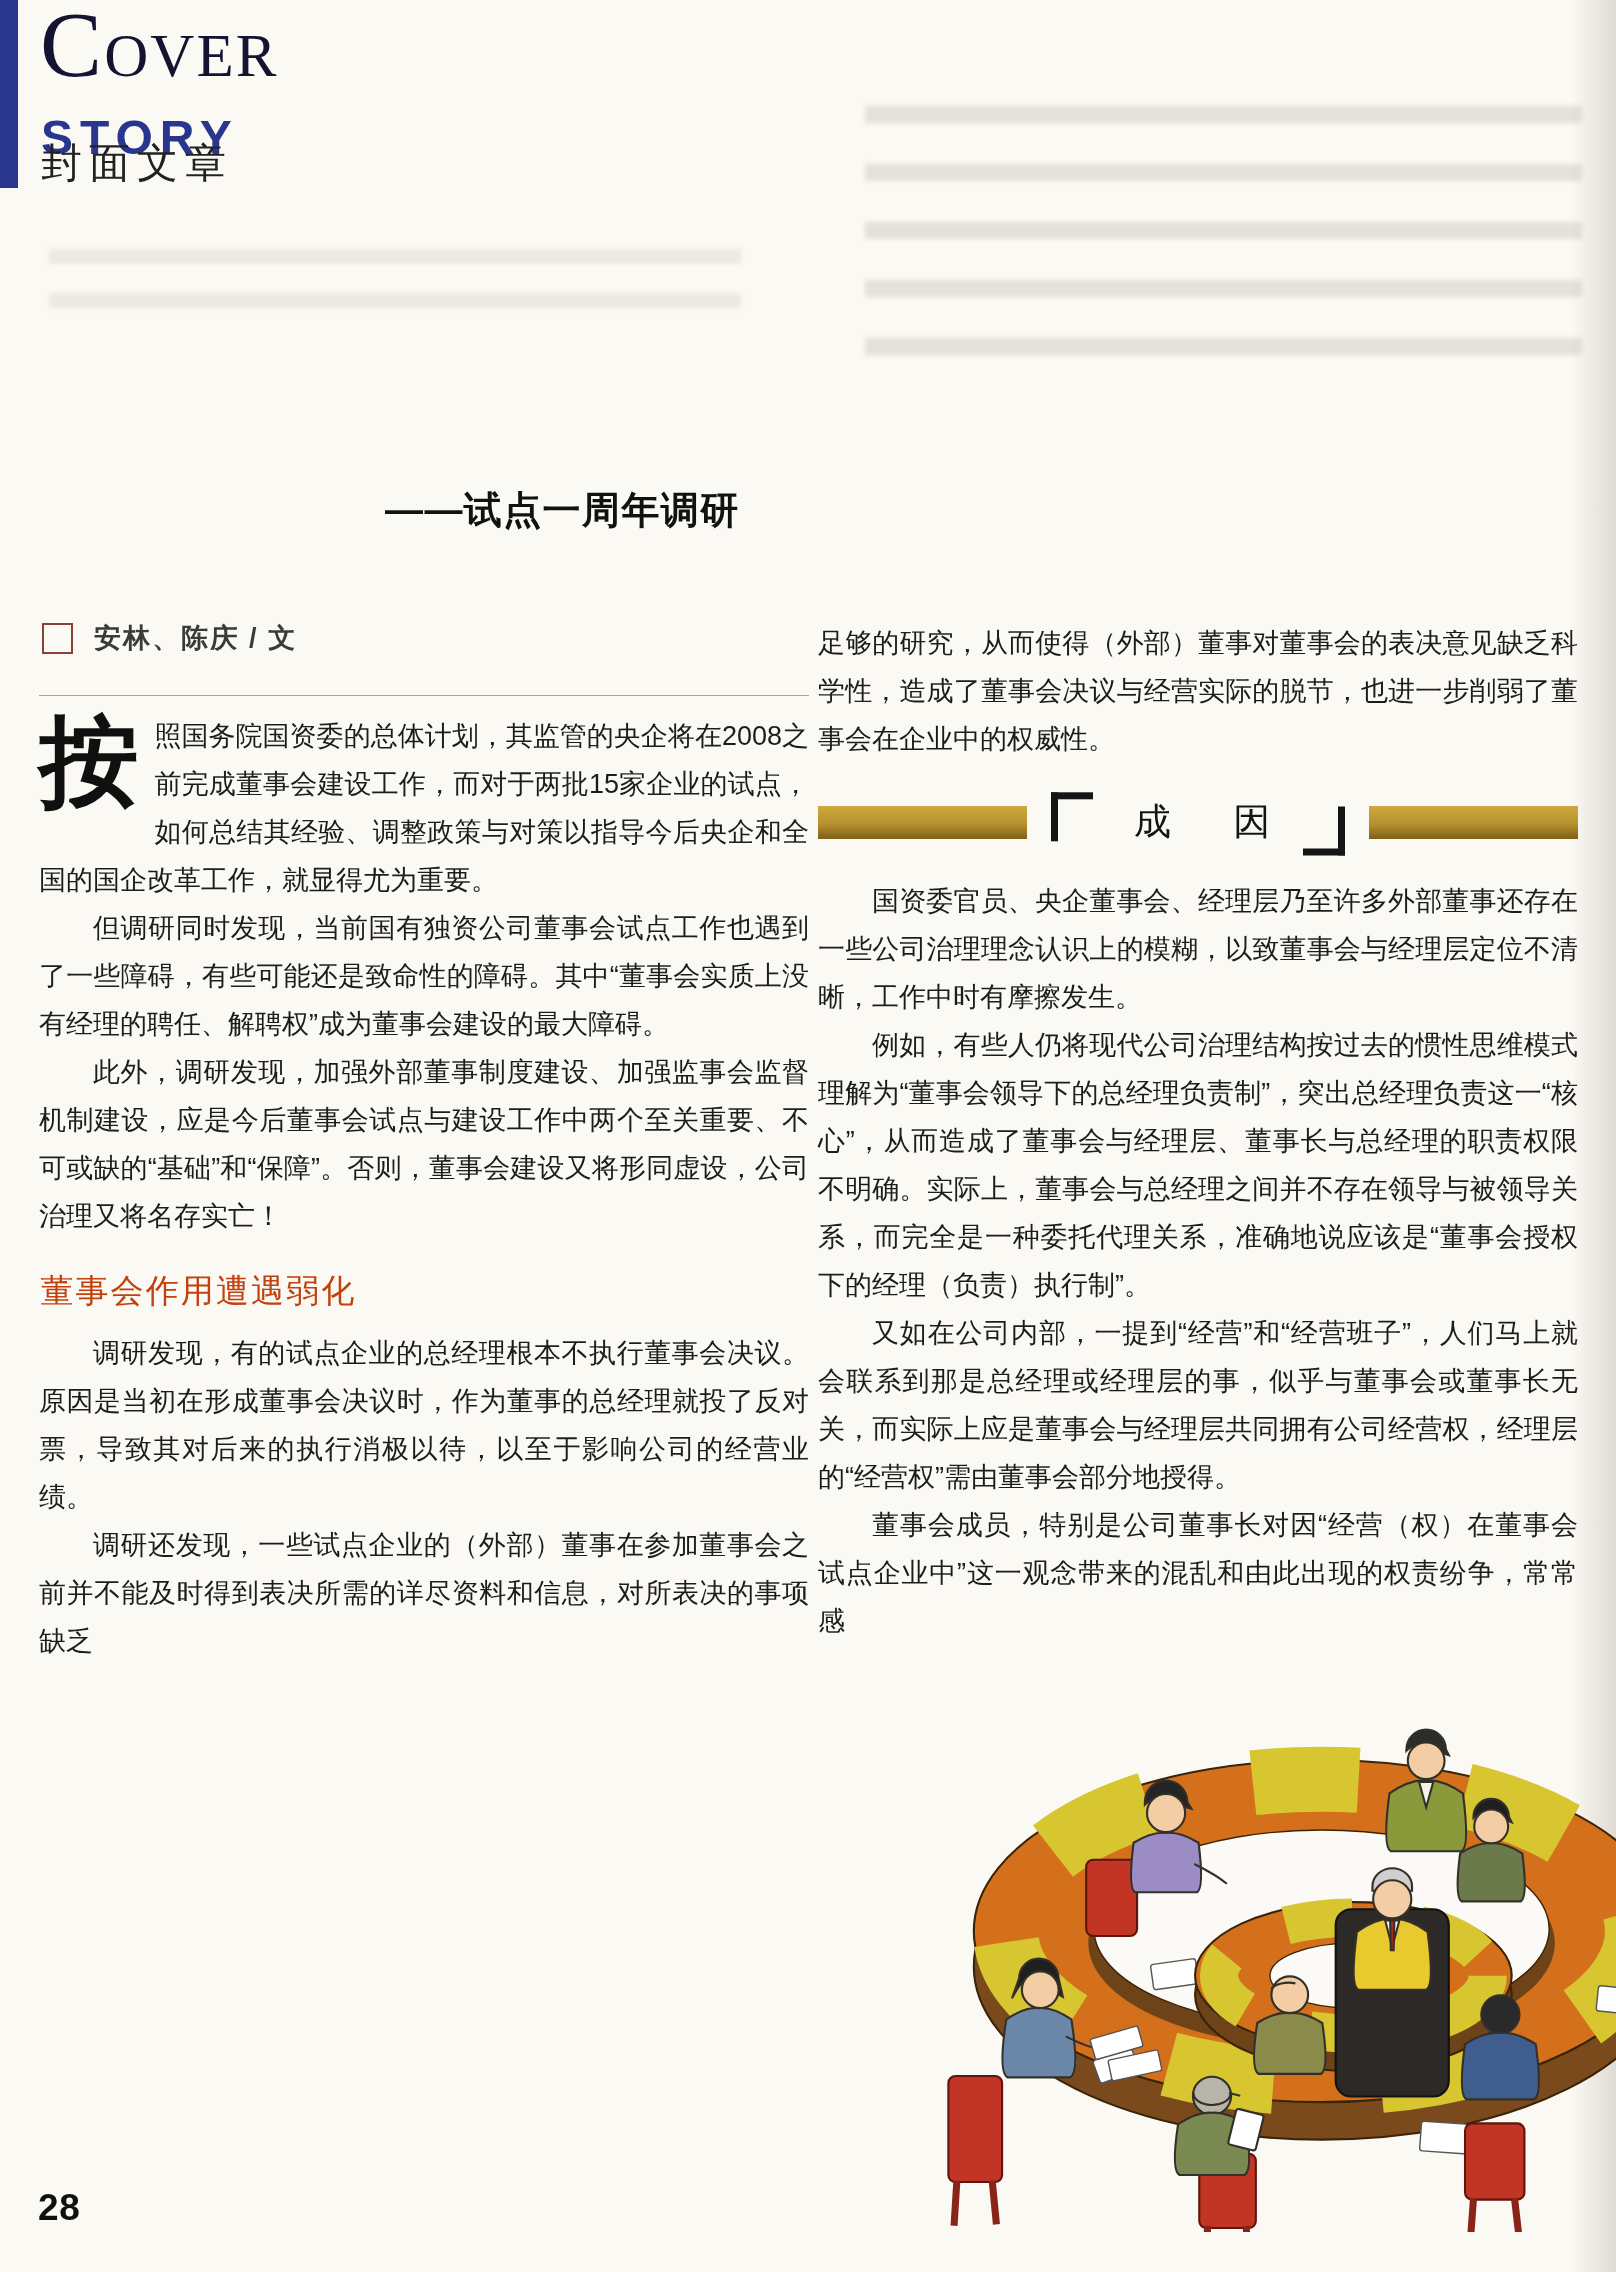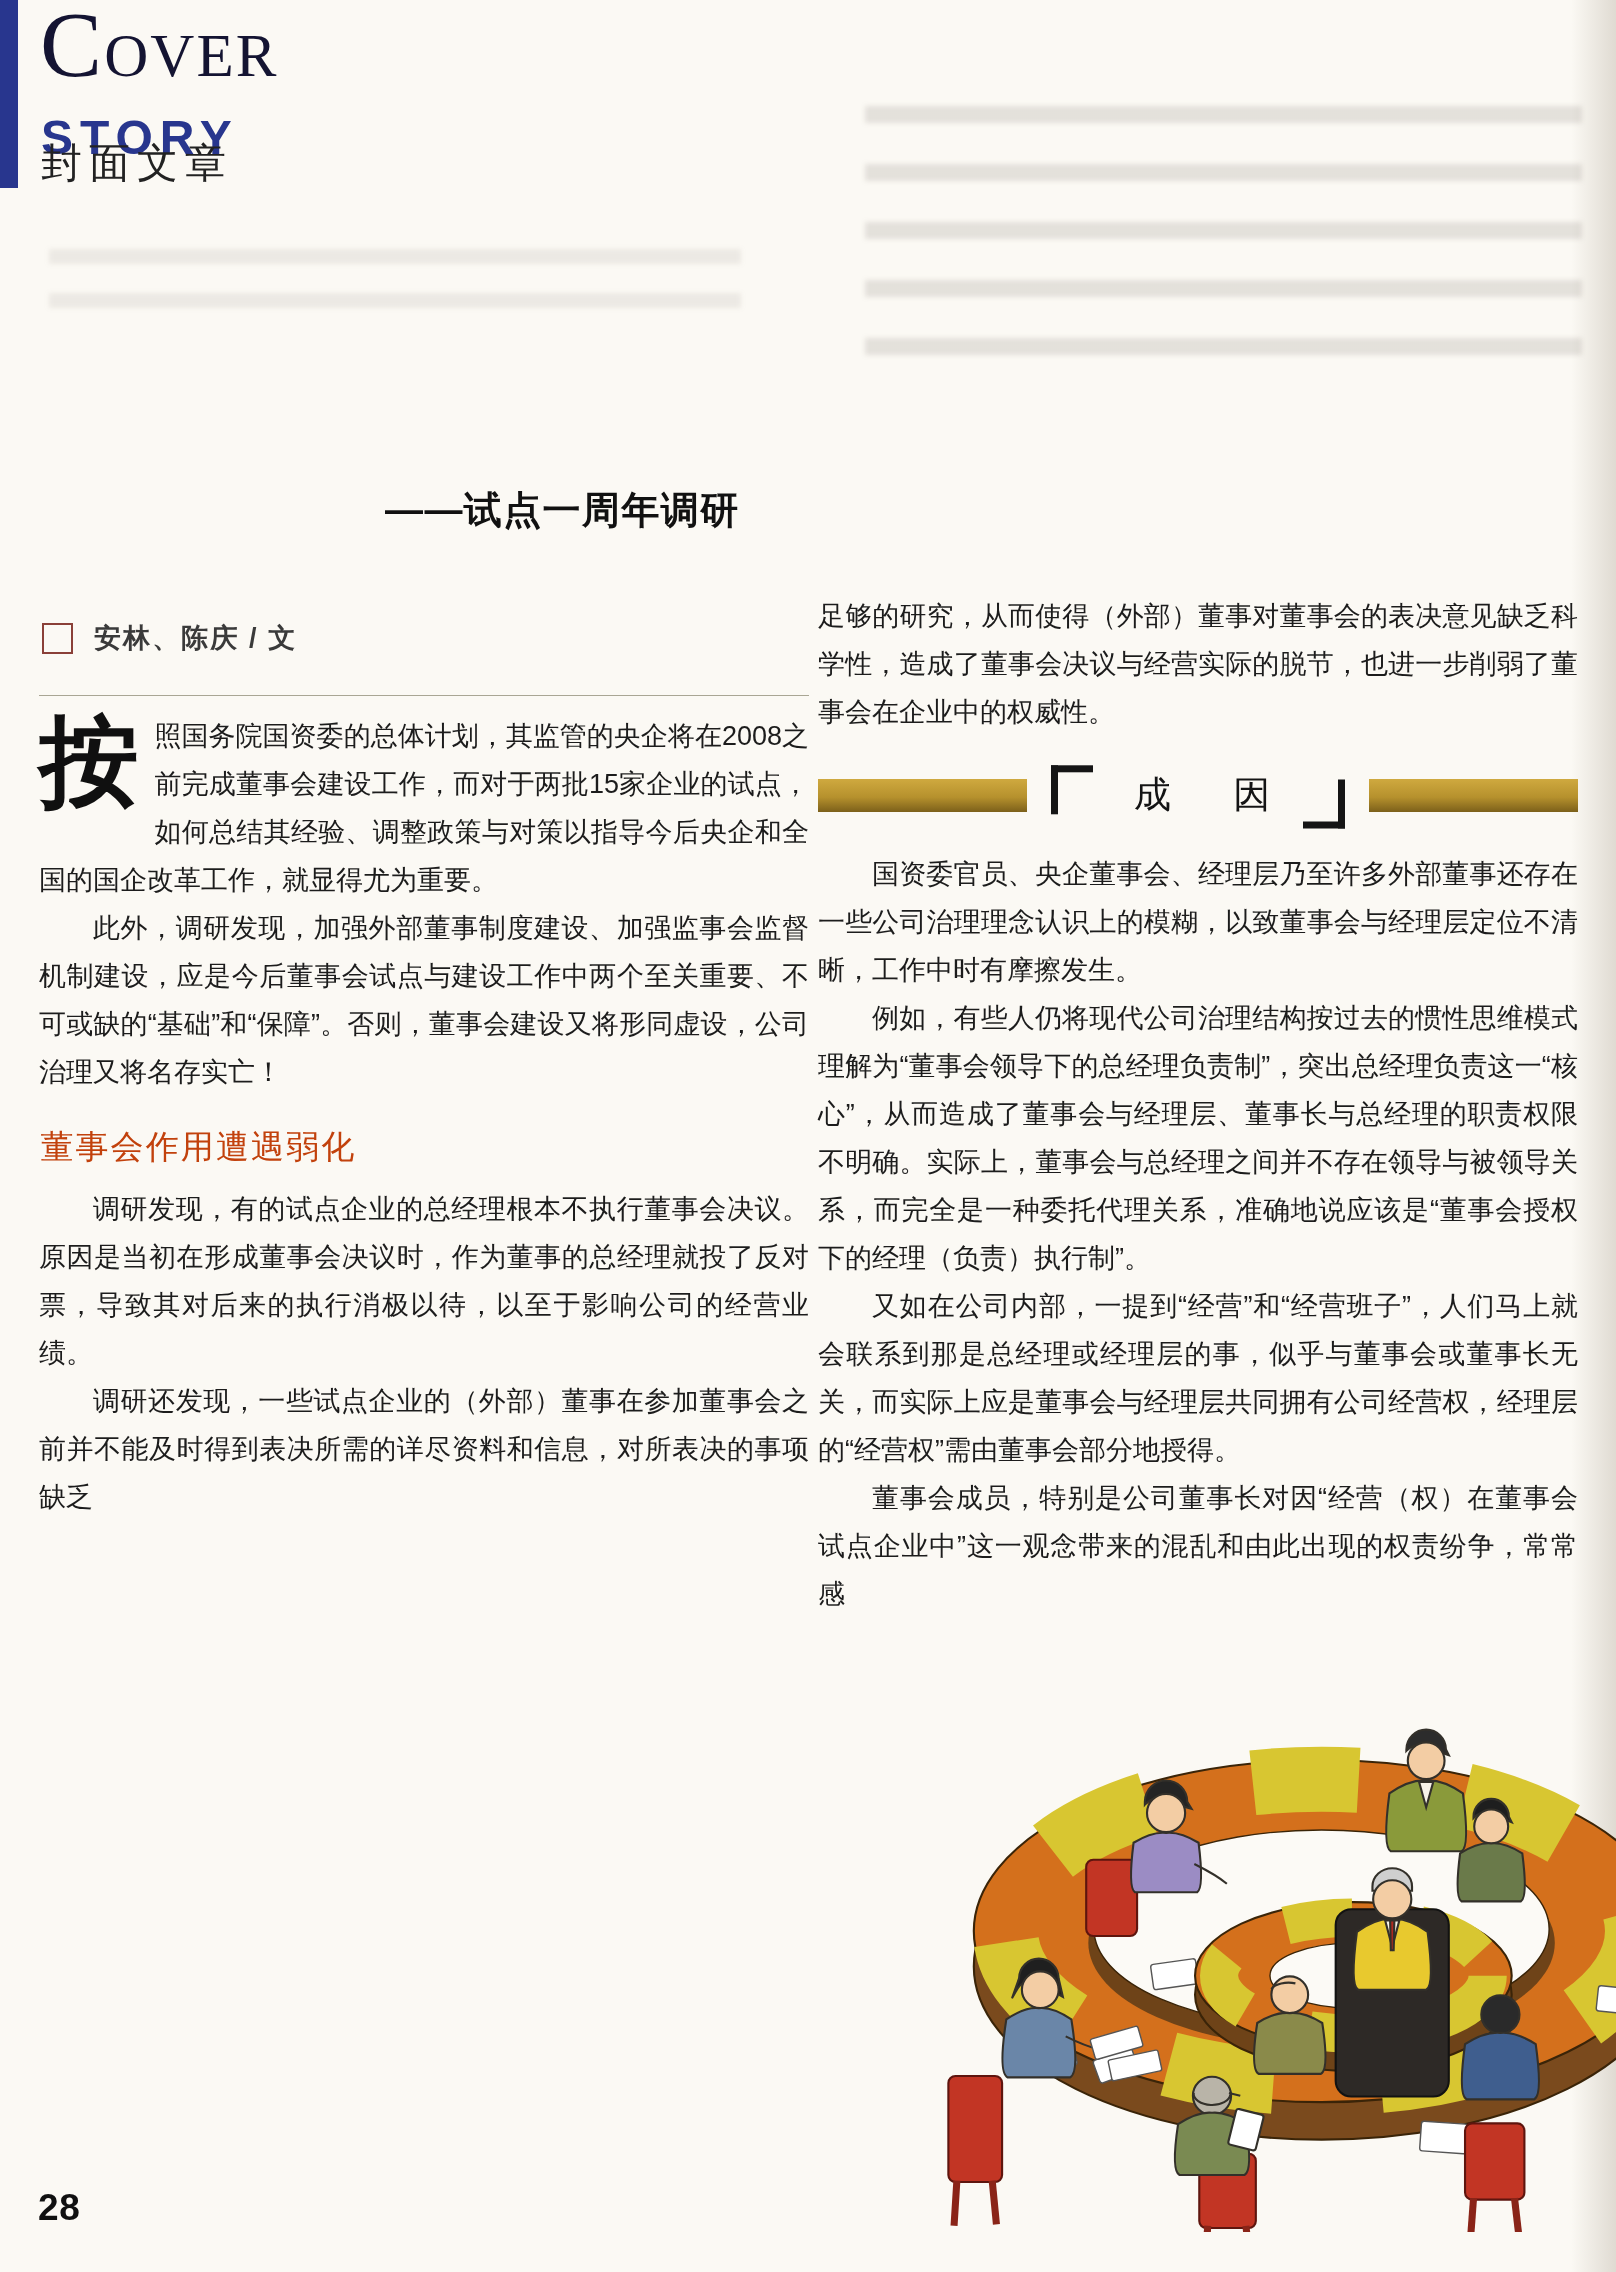--- a/index.html
+++ b/index.html
@@ -24,21 +24,21 @@
   
   .byline{position:absolute;left:42px;top:620px;display:flex;align-items:center;}
   .byline .sq{width:27px;height:27px;border:2.8px solid #8a4038;margin-right:21px;}
   .byline .names{font-size:27px;font-weight:700;color:#3a3a3a;letter-spacing:2.1px;}
 
   .rule{position:absolute;left:39px;top:695px;width:770px;height:1.4px;background:#a9a694;}
 
   
   .col{position:absolute;font-size:27px;line-height:48px;text-align:justify;color:#1c1c1c;}
   .col.left{left:39px;top:712px;width:770px;}
-  .col.right{left:818px;top:592px;width:760px;}
+  .col.right{left:818px;top:619px;width:760px;}
   .para{margin:0;text-indent:2em;}
   .lead{text-indent:0;}
   .dropcap{float:left;font-size:100px;line-height:83px;font-weight:700;margin:8.5px 15.5px 5.7px 0;
            font-family:"Liberation Serif",serif;color:#101010;}
   .subhead{font-size:33px;font-weight:400;color:#c2410c;letter-spacing:2.1px;margin:32.5px 0 20px 1.4px;
            line-height:1.1;text-indent:0;}
 
   
   .cause-block{display:flex;align-items:center;margin:25.4px 0 21px 0;height:68px;}
   .gold{flex:1;height:32.5px;background:linear-gradient(180deg,#cfa93f,#b6912d 55%,#7c601a);}
@@ -87,20 +87,21 @@
 
   <div class="byline">
     <span class="sq"></span>
     <span class="names">安林、陈庆 / 文</span>
   </div>
 
   <div class="rule"></div>
 
   <div class="col left">
     <p class="para lead"><span class="dropcap">按</span><span>照国务院国资委的总体计划，其监管的央企将在2008之前完成董事会建设工作，而对于两批15家企业的试点，如何总结其经验、调整政策与对策以指导今后央企和全国的国企改革工作，就显得尤为重要。</span></p>
+    <p class="para">但调研同时发现，当前国有独资公司董事会试点工作也遇到了一些障碍，有些可能还是致命性的障碍。其中“董事会实质上没有经理的聘任、解聘权”成为董事会建设的最大障碍。</p>
     <p class="para">此外，调研发现，加强外部董事制度建设、加强监事会监督机制建设，应是今后董事会试点与建设工作中两个至关重要、不可或缺的“基础”和“保障”。否则，董事会建设又将形同虚设，公司治理又将名存实亡！</p>
     <h2 class="subhead">董事会作用遭遇弱化</h2>
     <p class="para">调研发现，有的试点企业的总经理根本不执行董事会决议。原因是当初在形成董事会决议时，作为董事的总经理就投了反对票，导致其对后来的执行消极以待，以至于影响公司的经营业绩。</p>
     <p class="para">调研还发现，一些试点企业的（外部）董事在参加董事会之前并不能及时得到表决所需的详尽资料和信息，对所表决的事项缺乏</p>
   </div>
 
   <div class="col right">
     <p class="para lead">足够的研究，从而使得（外部）董事对董事会的表决意见缺乏科学性，造成了董事会决议与经营实际的脱节，也进一步削弱了董事会在企业中的权威性。</p>
     <div class="cause-block">
       <div class="gold"></div>

